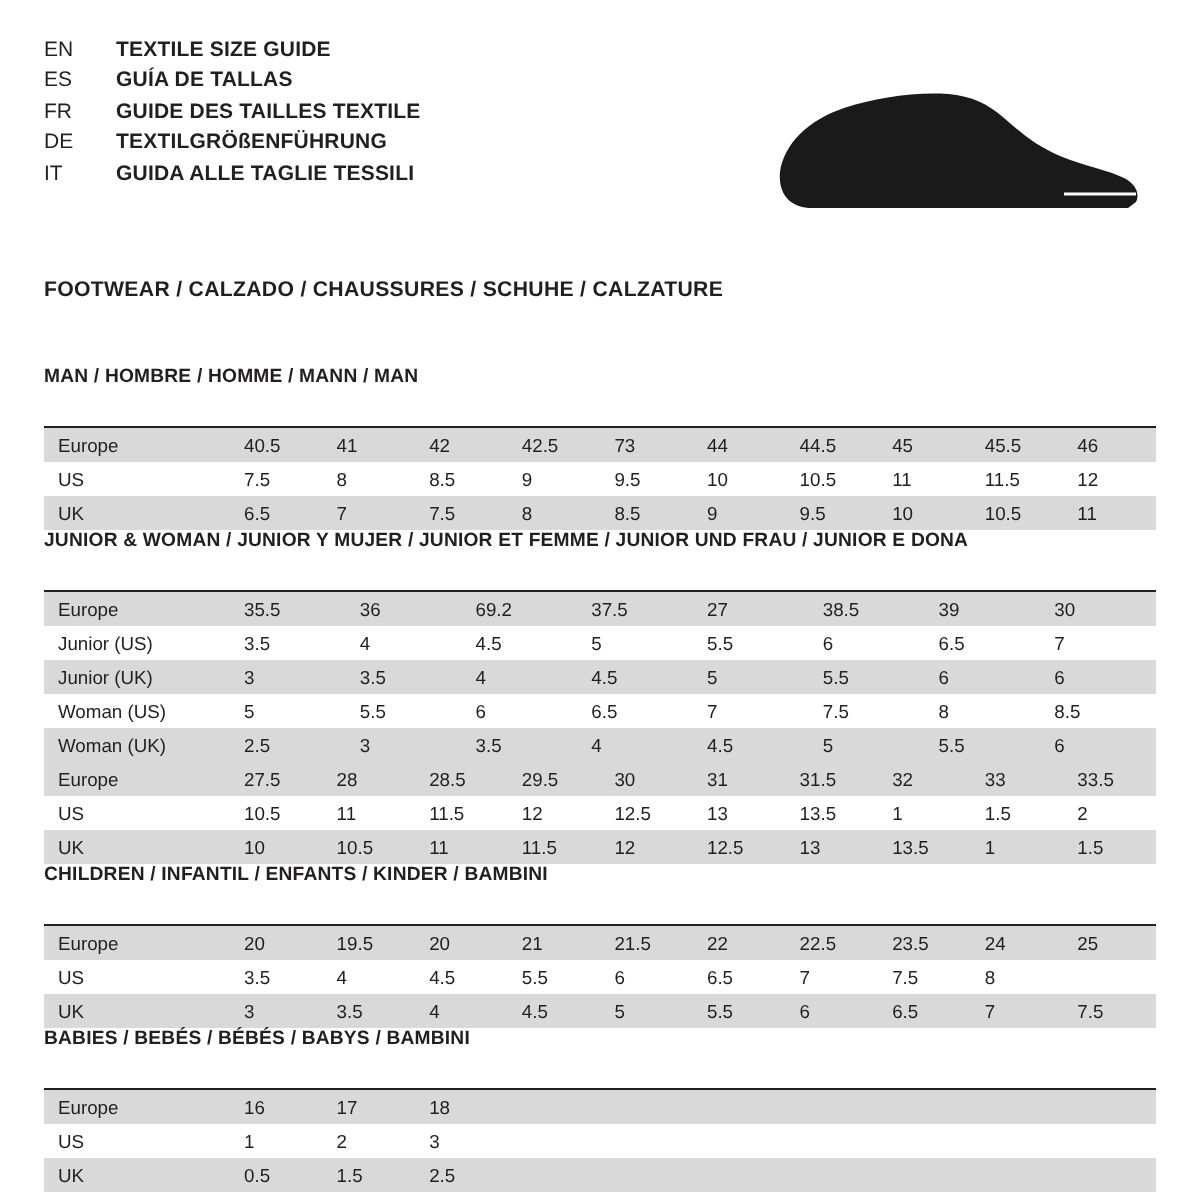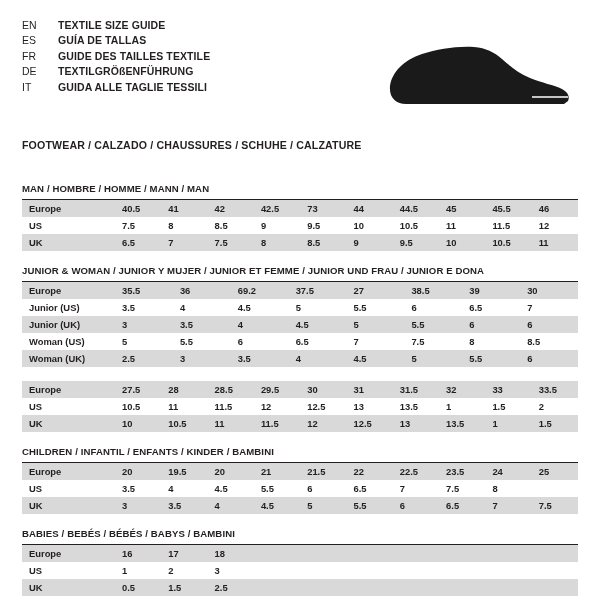--- a/index.html
+++ b/index.html
@@ -54,38 +54,36 @@
   }
   .footwear-line {
     margin-top: 13px;
     font-size: 10.6px;
     font-weight: bold;
     letter-spacing: 0.15px;
   }
 
   
   .section {
-    margin-top: 14px;
   }
   .section.first {
     margin-top: 32px;
   }
   .section-title {
     font-size: 9.6px;
     font-weight: bold;
     letter-spacing: 0.1px;
-    padding-bottom: 5px;
+    padding-bottom: 19px;
     border-bottom: 1px solid #231f20;
     margin-bottom: 0;
   }
   table.sizes {
     border-collapse: collapse;
     width: 100%;
     table-layout: fixed;
-    font-weight: bold;
   }
   table.sizes td {
     font-size: 9.4px;
     line-height: 1;
     height: 17px;
     padding: 0 0 0 7px;
     vertical-align: middle;
     color: #231f20;
     white-space: nowrap;
   }

